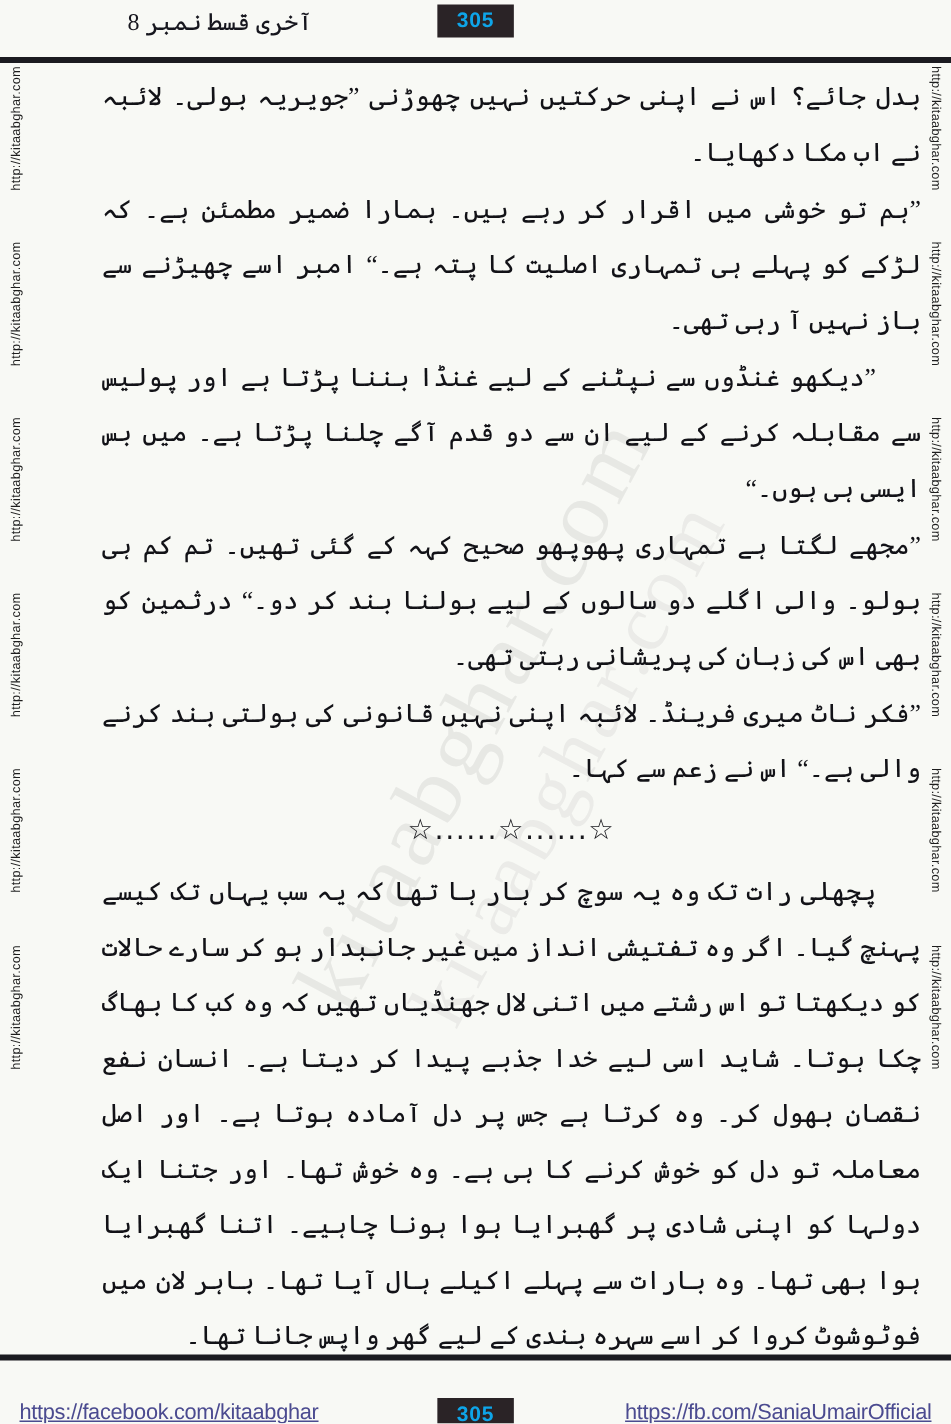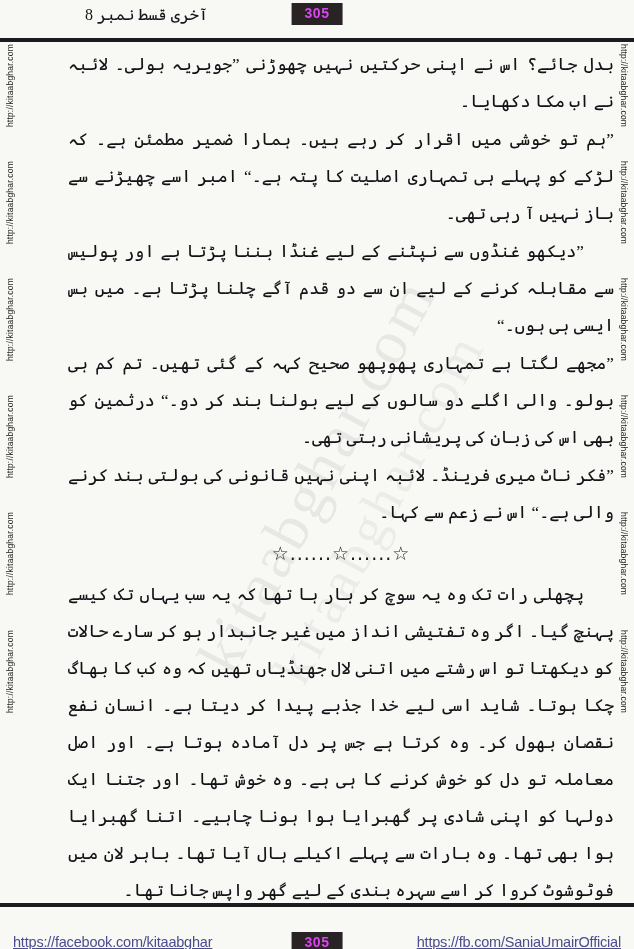--- a/index.html
+++ b/index.html
@@ -112,21 +112,21 @@
     color: #16161e;
     white-space: nowrap;
     direction: rtl;
     margin-left: 25px;
   }
   .pagebadge {
     position: absolute;
     left: 50%;
     transform: translateX(-50%);
     background: #2a2326;
-    color: #d946ef;
+    color: #0ea5e9;
     font-family: "Liberation Sans", sans-serif;
     font-weight: bold;
     font-size: 14px;
     letter-spacing: 0.5px;
     padding: 3px 13px 4px 13px;
     line-height: 1.1;
     direction: ltr;
   }
   .hdr-badge { top: 3px; }
 

